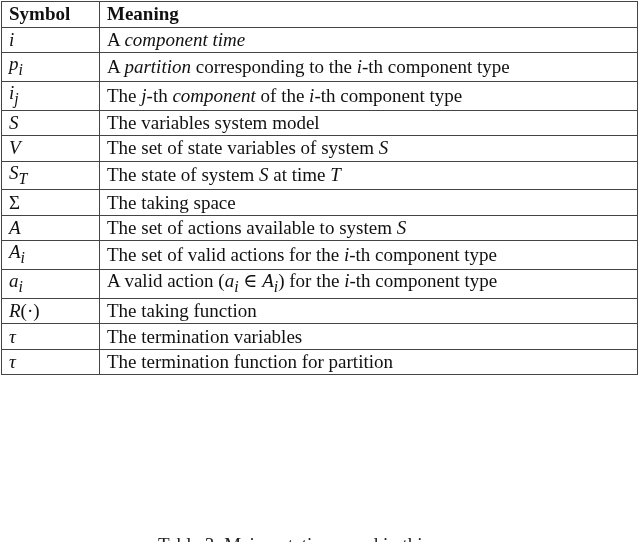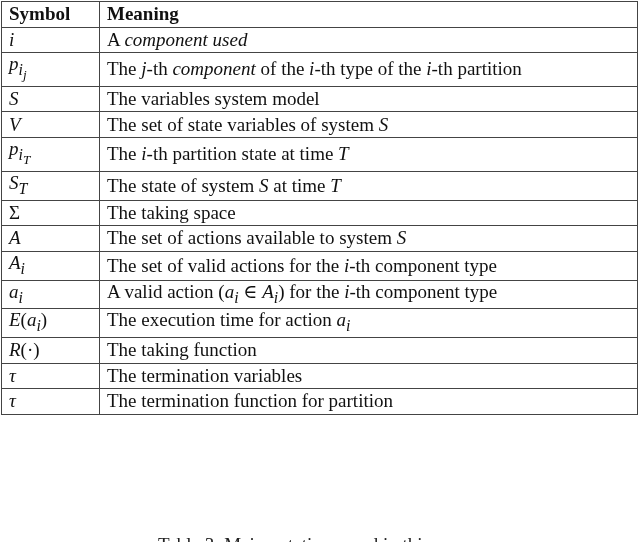--- a/index.html
+++ b/index.html
@@ -22,37 +22,37 @@
 <table class="sym">
   <thead>
     <tr>
       <th class="c1">Symbol</th>
       <th>Meaning</th>
     </tr>
   </thead>
   <tbody>
     <tr>
       <td class="c1"><span class="m">i</span></td>
-      <td>A <i>component used</i></td>
+      <td>A <i>component time</i></td>
     </tr>
     <tr>
-      <td class="c1"><span class="m">p<sub>i<sub>j</sub></sub></span></td>
-      <td>The <i>j</i>-th <i>component</i> of the <i>i</i>-th type of the <i>i</i>-th partition</td>
+      <td class="c1"><span class="m">p<sub>i</sub></span></td>
+      <td>A <i>partition</i> corresponding to the <i>i</i>-th component type</td>
+    </tr>
+    <tr>
+      <td class="c1"><span class="m">i<sub>j</sub></span></td>
+      <td>The <i>j</i>-th <i>component</i> of the <i>i</i>-th component type</td>
     </tr>
     <tr>
       <td class="c1" style="font-style:italic">S</td>
       <td>The variables system model</td>
     </tr>
     <tr>
       <td class="c1" style="font-style:italic">V</td>
       <td>The set of state variables of system <i>S</i></td>
-    </tr>
-    <tr>
-      <td class="c1"><span class="m">p<sub>i<sub>T</sub></sub></span></td>
-      <td>The <i>i</i>-th partition state at time <i>T</i></td>
     </tr>
     <tr>
       <td class="c1"><span class="m">S<sub>T</sub></span></td>
       <td>The state of system <i>S</i> at time <i>T</i></td>
     </tr>
     <tr>
       <td class="c1">Σ</td>
       <td>The taking space</td>
     </tr>
     <tr>
@@ -61,24 +61,20 @@
     </tr>
     <tr>
       <td class="c1"><span class="m">A<sub>i</sub></span></td>
       <td>The set of valid actions for the <i>i</i>-th component type</td>
     </tr>
     <tr>
       <td class="c1"><span class="m">a<sub>i</sub></span></td>
       <td>A valid action (<i>a<sub>i</sub></i> ∈ <i>A<sub>i</sub></i>) for the <i>i</i>-th component type</td>
     </tr>
     <tr>
-      <td class="c1"><span class="m">E</span>(<span class="m">a<sub>i</sub></span>)</td>
-      <td>The execution time for action <i>a<sub>i</sub></i></td>
-    </tr>
-    <tr>
       <td class="c1"><span class="m">R</span>(·)</td>
       <td>The taking function</td>
     </tr>
     <tr>
       <td class="c1" style="font-style:italic">τ</td>
       <td>The termination variables</td>
     </tr>
     <tr>
       <td class="c1"><span class="m">τ</span></td>
       <td>The termination function for partition </td>

